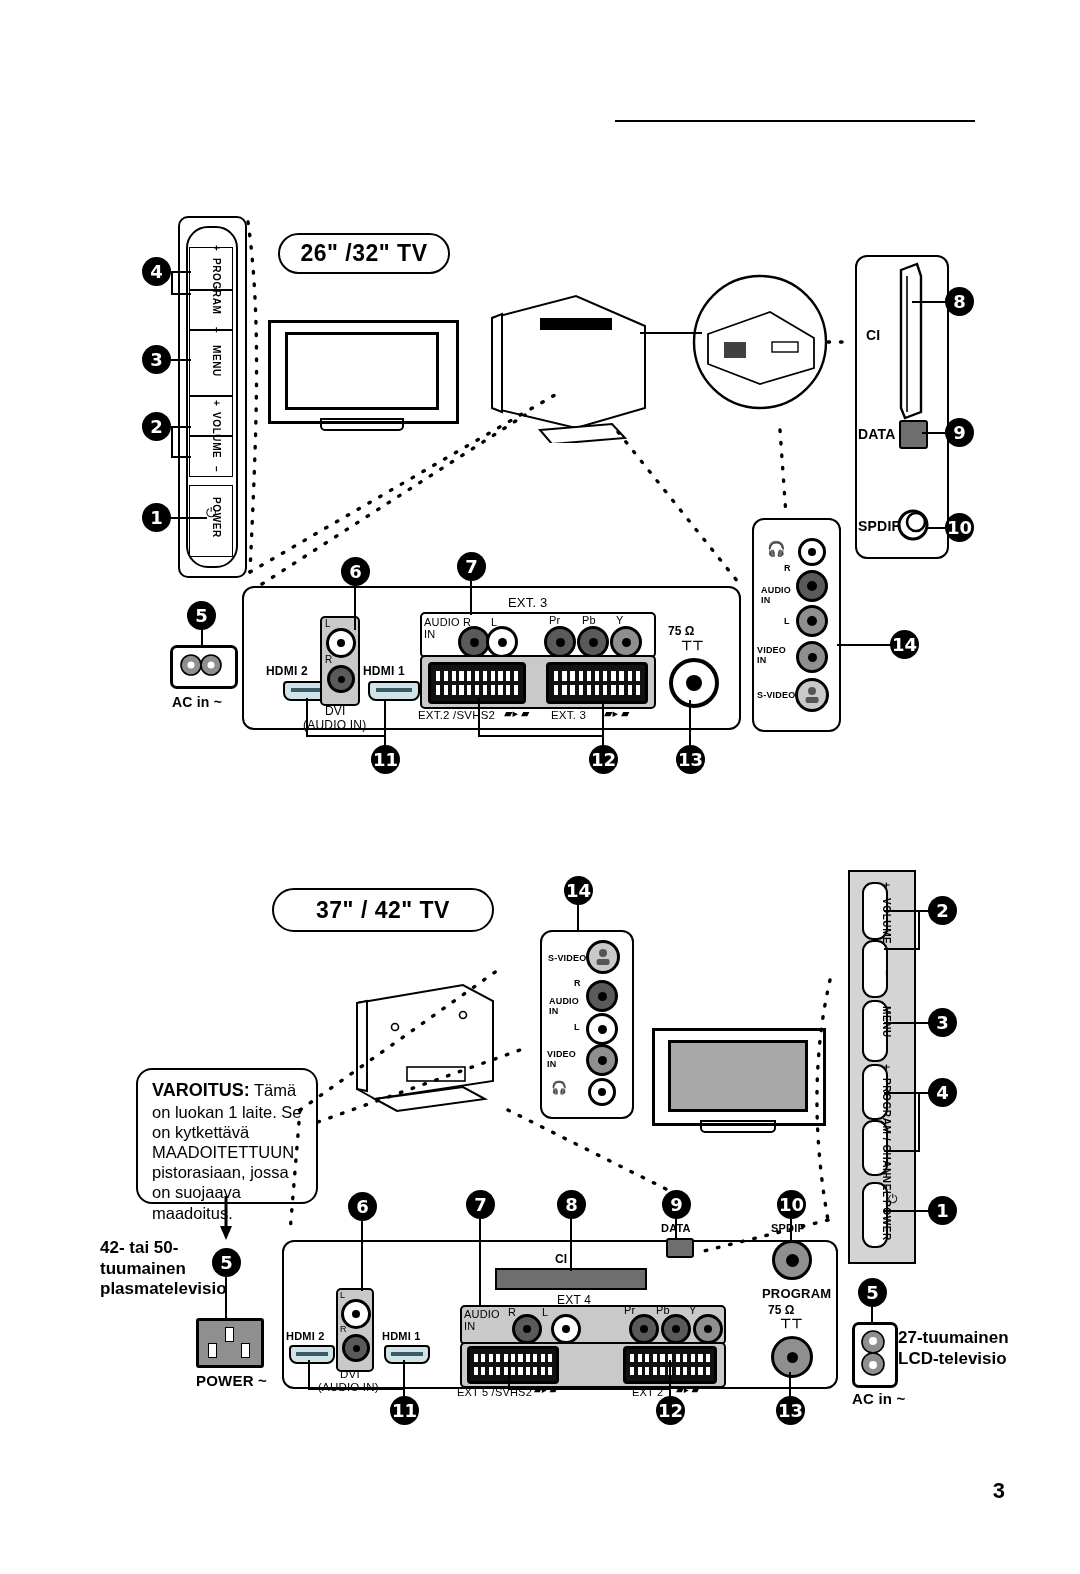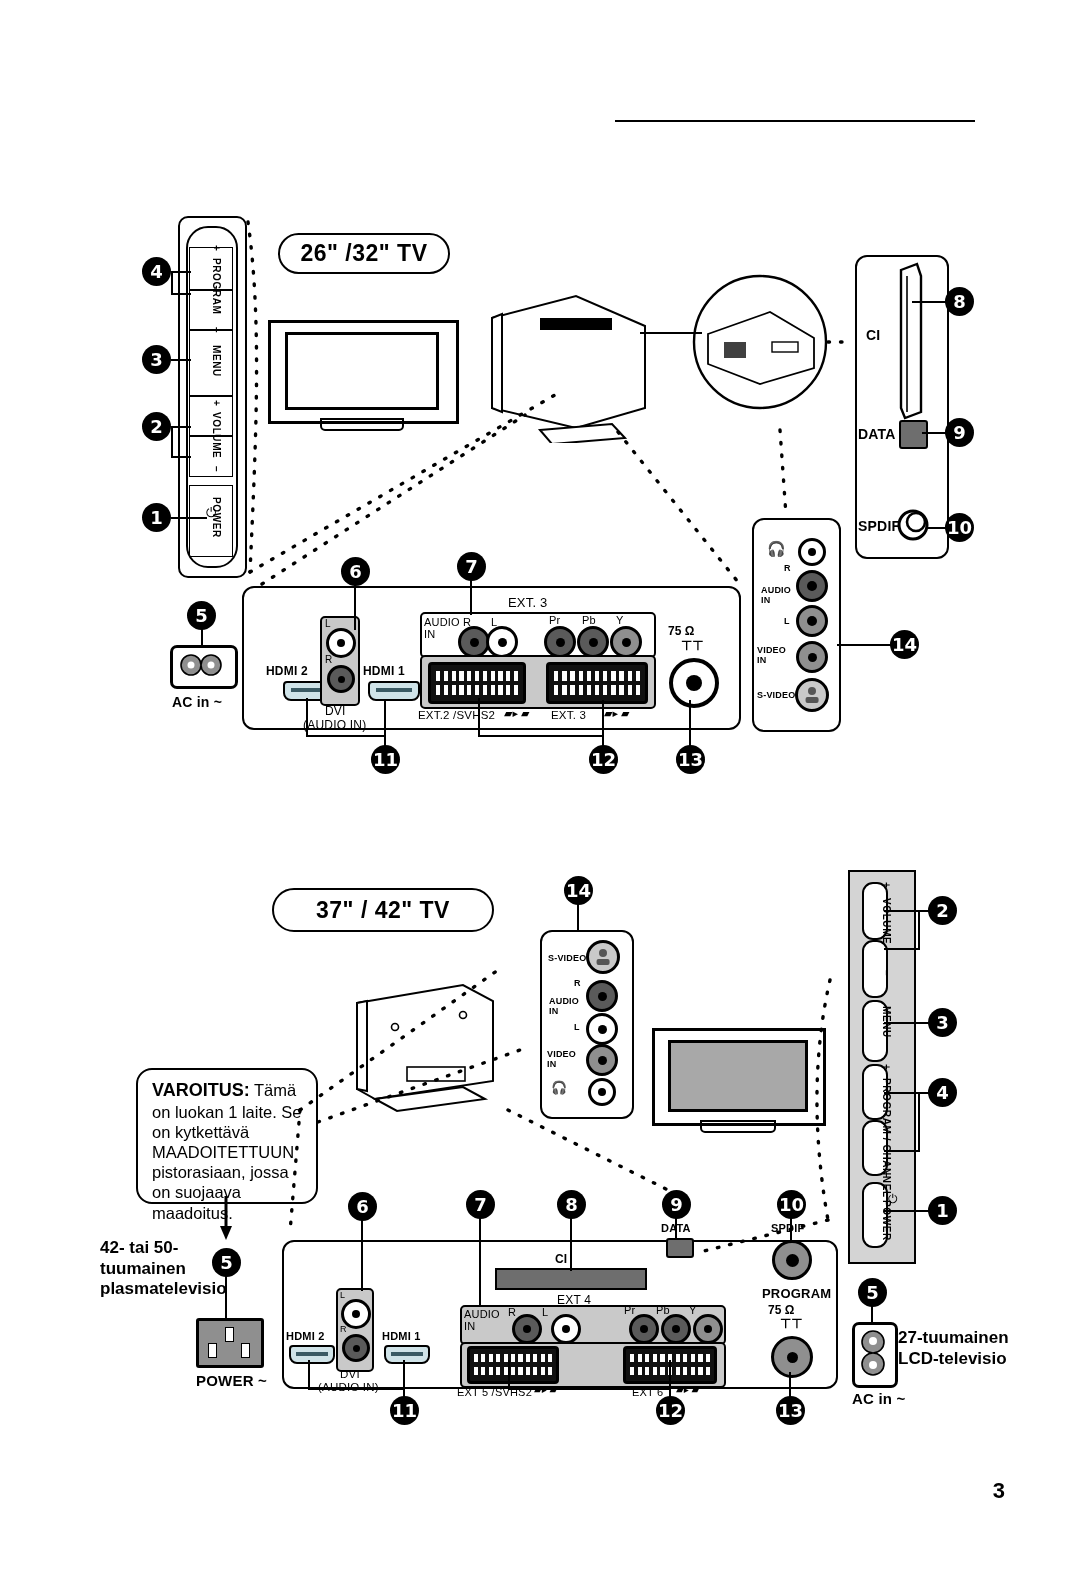--- a/index.html
+++ b/index.html
@@ -464,21 +464,21 @@
   <div class="group" style="left:460px;top:1342px;width:262px;height:42px;"></div>
   <div class="scart" style="left:467px;top:1346px;width:86px;height:32px;">
     <div class="row" style="top:16%;"></div>
       <div class="row" style="top:56%;"></div>
   </div>
   <div class="scart" style="left:623px;top:1346px;width:88px;height:32px;">
     <div class="row" style="top:16%;"></div>
       <div class="row" style="top:56%;"></div>
   </div>
   <div class="lbl n" style="left:457px;top:1386px;font-size:11px;">EXT 5 /SVHS2</div>
-  <div class="lbl n" style="left:632px;top:1386px;font-size:11px;">EXT 6</div>
+  <div class="lbl n" style="left:632px;top:1386px;font-size:11px;">EXT 2</div>
   <div style="position:absolute;left:534px;top:1384px;font-size:10px;">▰▸ ▰</div>
   <div style="position:absolute;left:676px;top:1384px;font-size:10px;">▰▸ ▰</div>
 
   <div class="lbl" style="left:762px;top:1286px;font-size:13px;">PROGRAM</div>
   <div class="ohm" style="left:768px;top:1303px;width:44px;">75 Ω</div>
   <div class="antsym" style="left:780px;top:1316px;">⊤⊤</div>
   <div class="rca gray" style="left:771px;top:1336px;width:36px;height:36px;">
       <i style="width:11px;height:11px;"></i>
     </div>
 

